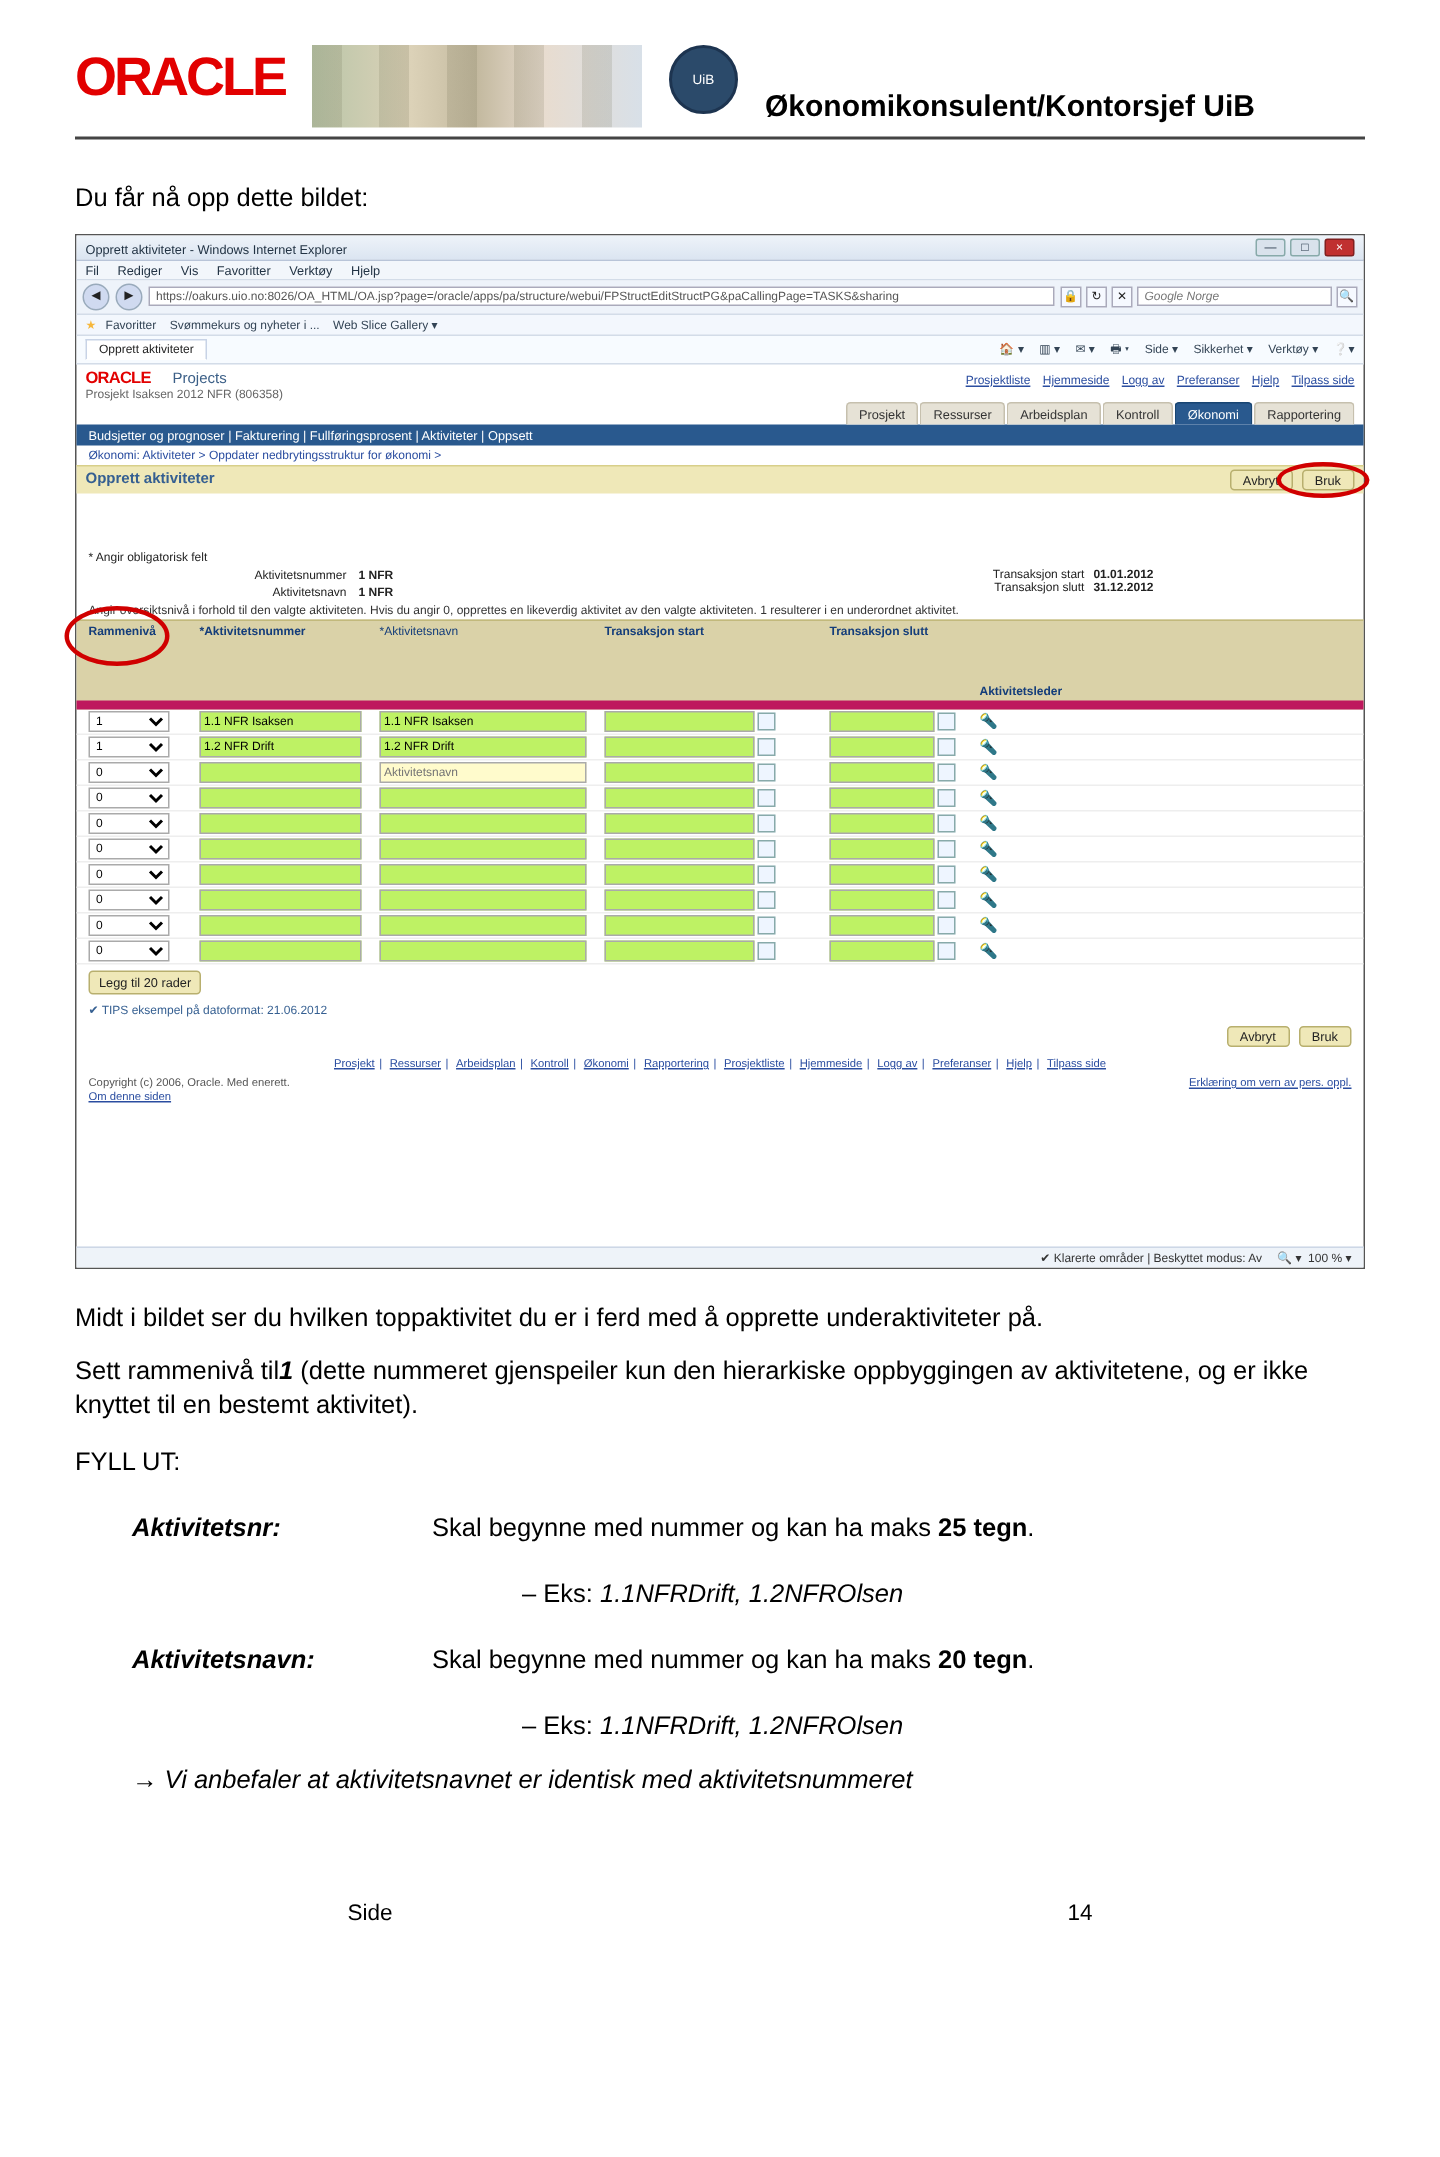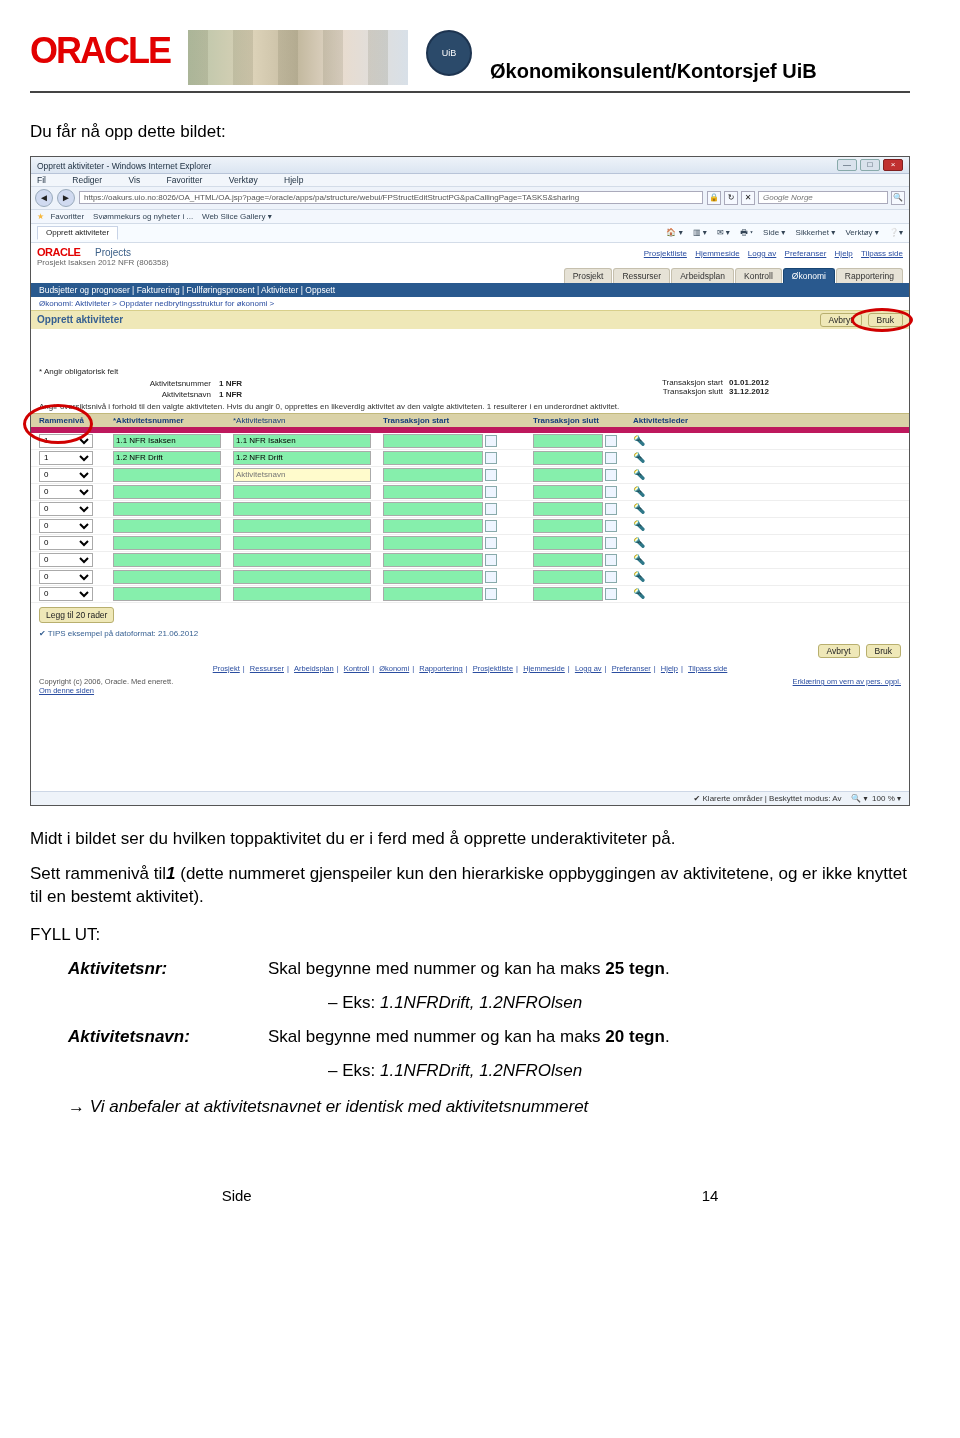--- a/index.html
+++ b/index.html
@@ -4,21 +4,21 @@
 <style>
   * { box-sizing: border-box; }
   body {
     margin: 0;
     font-family: Arial, Helvetica, sans-serif;
     background: #fff;
     color: #000;
     width: 960px;
   }
   .page {
-    padding: 30px 50px 40px 30px;
+    padding: 30px 50px 40px 50px;
   }
   .header {
     display: flex;
     align-items: flex-start;
     gap: 18px;
     margin-bottom: 6px;
   }
   .logo-block {
     display: flex;
     align-items: center;
@@ -77,21 +77,21 @@
     background: linear-gradient(#eef3f9,#dbe5f1);
     border-bottom:1px solid #b8c4d8;
     padding:2px 6px;
     font-size:8.5px; color:#234;
   }
   .chrome-title { display:flex; gap:8px; }
   .win-btns { display:flex; gap:3px; }
   .win-btn { width:20px; height:12px; background:#d9e2ec; border:1px solid #8aa; border-radius:2px; font-size:8px; line-height:10px; text-align:center; }
   .win-close { background:#c03030; color:#fff; border-color:#802020;}
   .menu-bar { padding:1px 6px; font-size:8.5px; color:#234; border-bottom:1px solid #d3dce8; background:#f2f6fb;}
-  .menu-bar span { margin-right:24px; text-decoration:underline dotted rgba(0,0,0,0); }
+  .menu-bar span { margin-right:10px; text-decoration:underline dotted rgba(0,0,0,0); }
   .addr-bar { display:flex; align-items:center; gap:4px; padding:2px 4px; background:#eef3fa; border-bottom:1px solid #d3dce8;}
   .nav-btn { width:18px; height:18px; border-radius:50%; background:#d0daf0; border:1px solid #9ab; font-size:10px; display:flex; align-items:center; justify-content:center;}
   .addr-field { flex:1; background:#fff; border:1px solid #aab; padding:1px 4px; font-size:8px; color:#555; overflow:hidden; white-space:nowrap;}
   .addr-right { display:flex; gap:3px; align-items:center;}
   .tiny-ico { width:14px; height:14px; border:1px solid #aab; background:#f6f9ff; font-size:8px; text-align:center; line-height:12px;}
   .search-field { width:130px; background:#fff; border:1px solid #aab; padding:1px 4px; font-size:8px; color:#777; font-style:italic;}
   .fav-bar { padding:2px 6px; background:#f3f7fd; border-bottom:1px solid #d3dce8; font-size:8px; color:#345;}
   .fav-bar .star { color:#f6b73c; margin-right:4px;}
   .tab-bar { display:flex; justify-content:space-between; padding:2px 6px; background:#f7fbff; border-bottom:1px solid #d3dce8; font-size:8px;}
   .tab-page { background:#fff; border:1px solid #c8d3e6; padding:1px 8px; border-bottom-color:#fff;}
@@ -115,40 +115,40 @@
   .red-circle { position:absolute; border:3px solid #d00000; border-radius:50%; }
   .red-right { width:62px; height:24px; right:-10px; top:-5px; }
   .hint { font-size:8px; padding:2px 8px;margin-top:36px;}
   .field-row { display:flex; padding:1px 8px; font-size:8px;}
   .field-row .lab { width:180px; text-align:right; padding-right:8px;}
   .field-row .val { font-weight:bold;}
   .note-row { font-size:8px; padding:2px 8px; color:#333;}
   .grid-head { display:flex; background:#dad2a8; border-top:1px solid #c2b97c; border-bottom:6px solid #be185d; font-size:8px; padding:2px 4px; position:relative;}
   .gh { padding:0 4px;}
   .gh1{width:74px; color:#143d7a; font-weight:bold;} .gh2{width:120px;color:#143d7a;font-weight:bold;} .gh3{width:150px;color:#143d7a;font-weight:normal;}
-  .gh4{width:150px;color:#143d7a;font-weight:bold;} .gh5{width:100px;color:#143d7a;font-weight:bold;} .gh6{width:100px;color:#143d7a;font-weight:bold;}
+  .gh4{width:150px;color:#143d7a;font-weight:bold;} .gh5{width:100px;color:#143d7a;font-weight:bold;} .gh6{width:100px;color:#143d7a;font-weight:bold;margin-top:40px;}
   .red-left { width:70px; height:40px; left:-8px; top:-10px;}
   .grid-row { display:flex; align-items:center; padding:1px 4px; font-size:8px; border-bottom:1px solid #eee;}
   .gc { padding:0 4px;}
   .sel { width:54px; border:1px solid #aaa; background:#fff; height:14px; font-size:8px;}
-  .txt { border:1px solid #aaa; background:#86efac; height:14px; font-size:8px; padding:0 2px;}
+  .txt { border:1px solid #aaa; background:#bef264; height:14px; font-size:8px; padding:0 2px;}
   .w1{width:74px;} .w2{width:120px;} .w3{width:150px;} .w4{width:150px;} .w5{width:100px;} .w6{width:100px;}
   .cal { width:12px; height:12px; border:1px solid #8aa; background:#eef5ff; display:inline-block; margin-left:2px; vertical-align:middle;}
   .mag { color:#3a70b8; font-size:10px; }
   .add-rows { margin:4px 8px; font-size:8.5px; border:1px solid #b8af6e; background:#efe8b8; padding:2px 6px; display:inline-block; border-radius:3px;}
   .tips { font-size:8px; padding:2px 8px; color:#355f91;}
   .bottom-btns { display:flex; justify-content:flex-end; gap:6px; padding:4px 8px;}
   .foot-links { font-size:7.5px; text-align:center; color:#2a4da0; padding:2px 8px;}
   .foot-links span { margin:0 3px; text-decoration:underline;}
   .copy-row { display:flex; justify-content:space-between; font-size:7.5px; color:#555; padding:2px 8px 6px 8px;}
   .status-bar { display:flex; justify-content:flex-end; align-items:center; gap:10px; background:#eef3f9; border-top:1px solid #cdd7e6; padding:2px 8px; font-size:8px; color:#333;}
   .para { margin: 12px 0; }
   .fyll { margin: 16px 0 12px 0; font-size:17px;}
   .def-block { margin-left: 38px; }
-  .def-row { display:flex; margin: 14px 0; }
+  .def-row { display:flex; margin: 24px 0; }
   .def-row .t { width:200px; font-weight:700; font-style:italic; font-size:17px;}
   .def-row .d { flex:1; font-size:17px;}
   .bullet { margin: 8px 0 8px 260px; font-size:17px;}
   .bullet::before { content:"– "; }
   .arrow-line { margin: 16px 0 0 38px; font-size:17px; font-style:italic;}
   .footer-page {
     display:flex; justify-content:center; gap:450px;
     font-size:15px; margin-top:70px; color:#000;
   }
   .right-fields { position:absolute; right:140px; display:flex; flex-direction:column; font-size:8px;}

